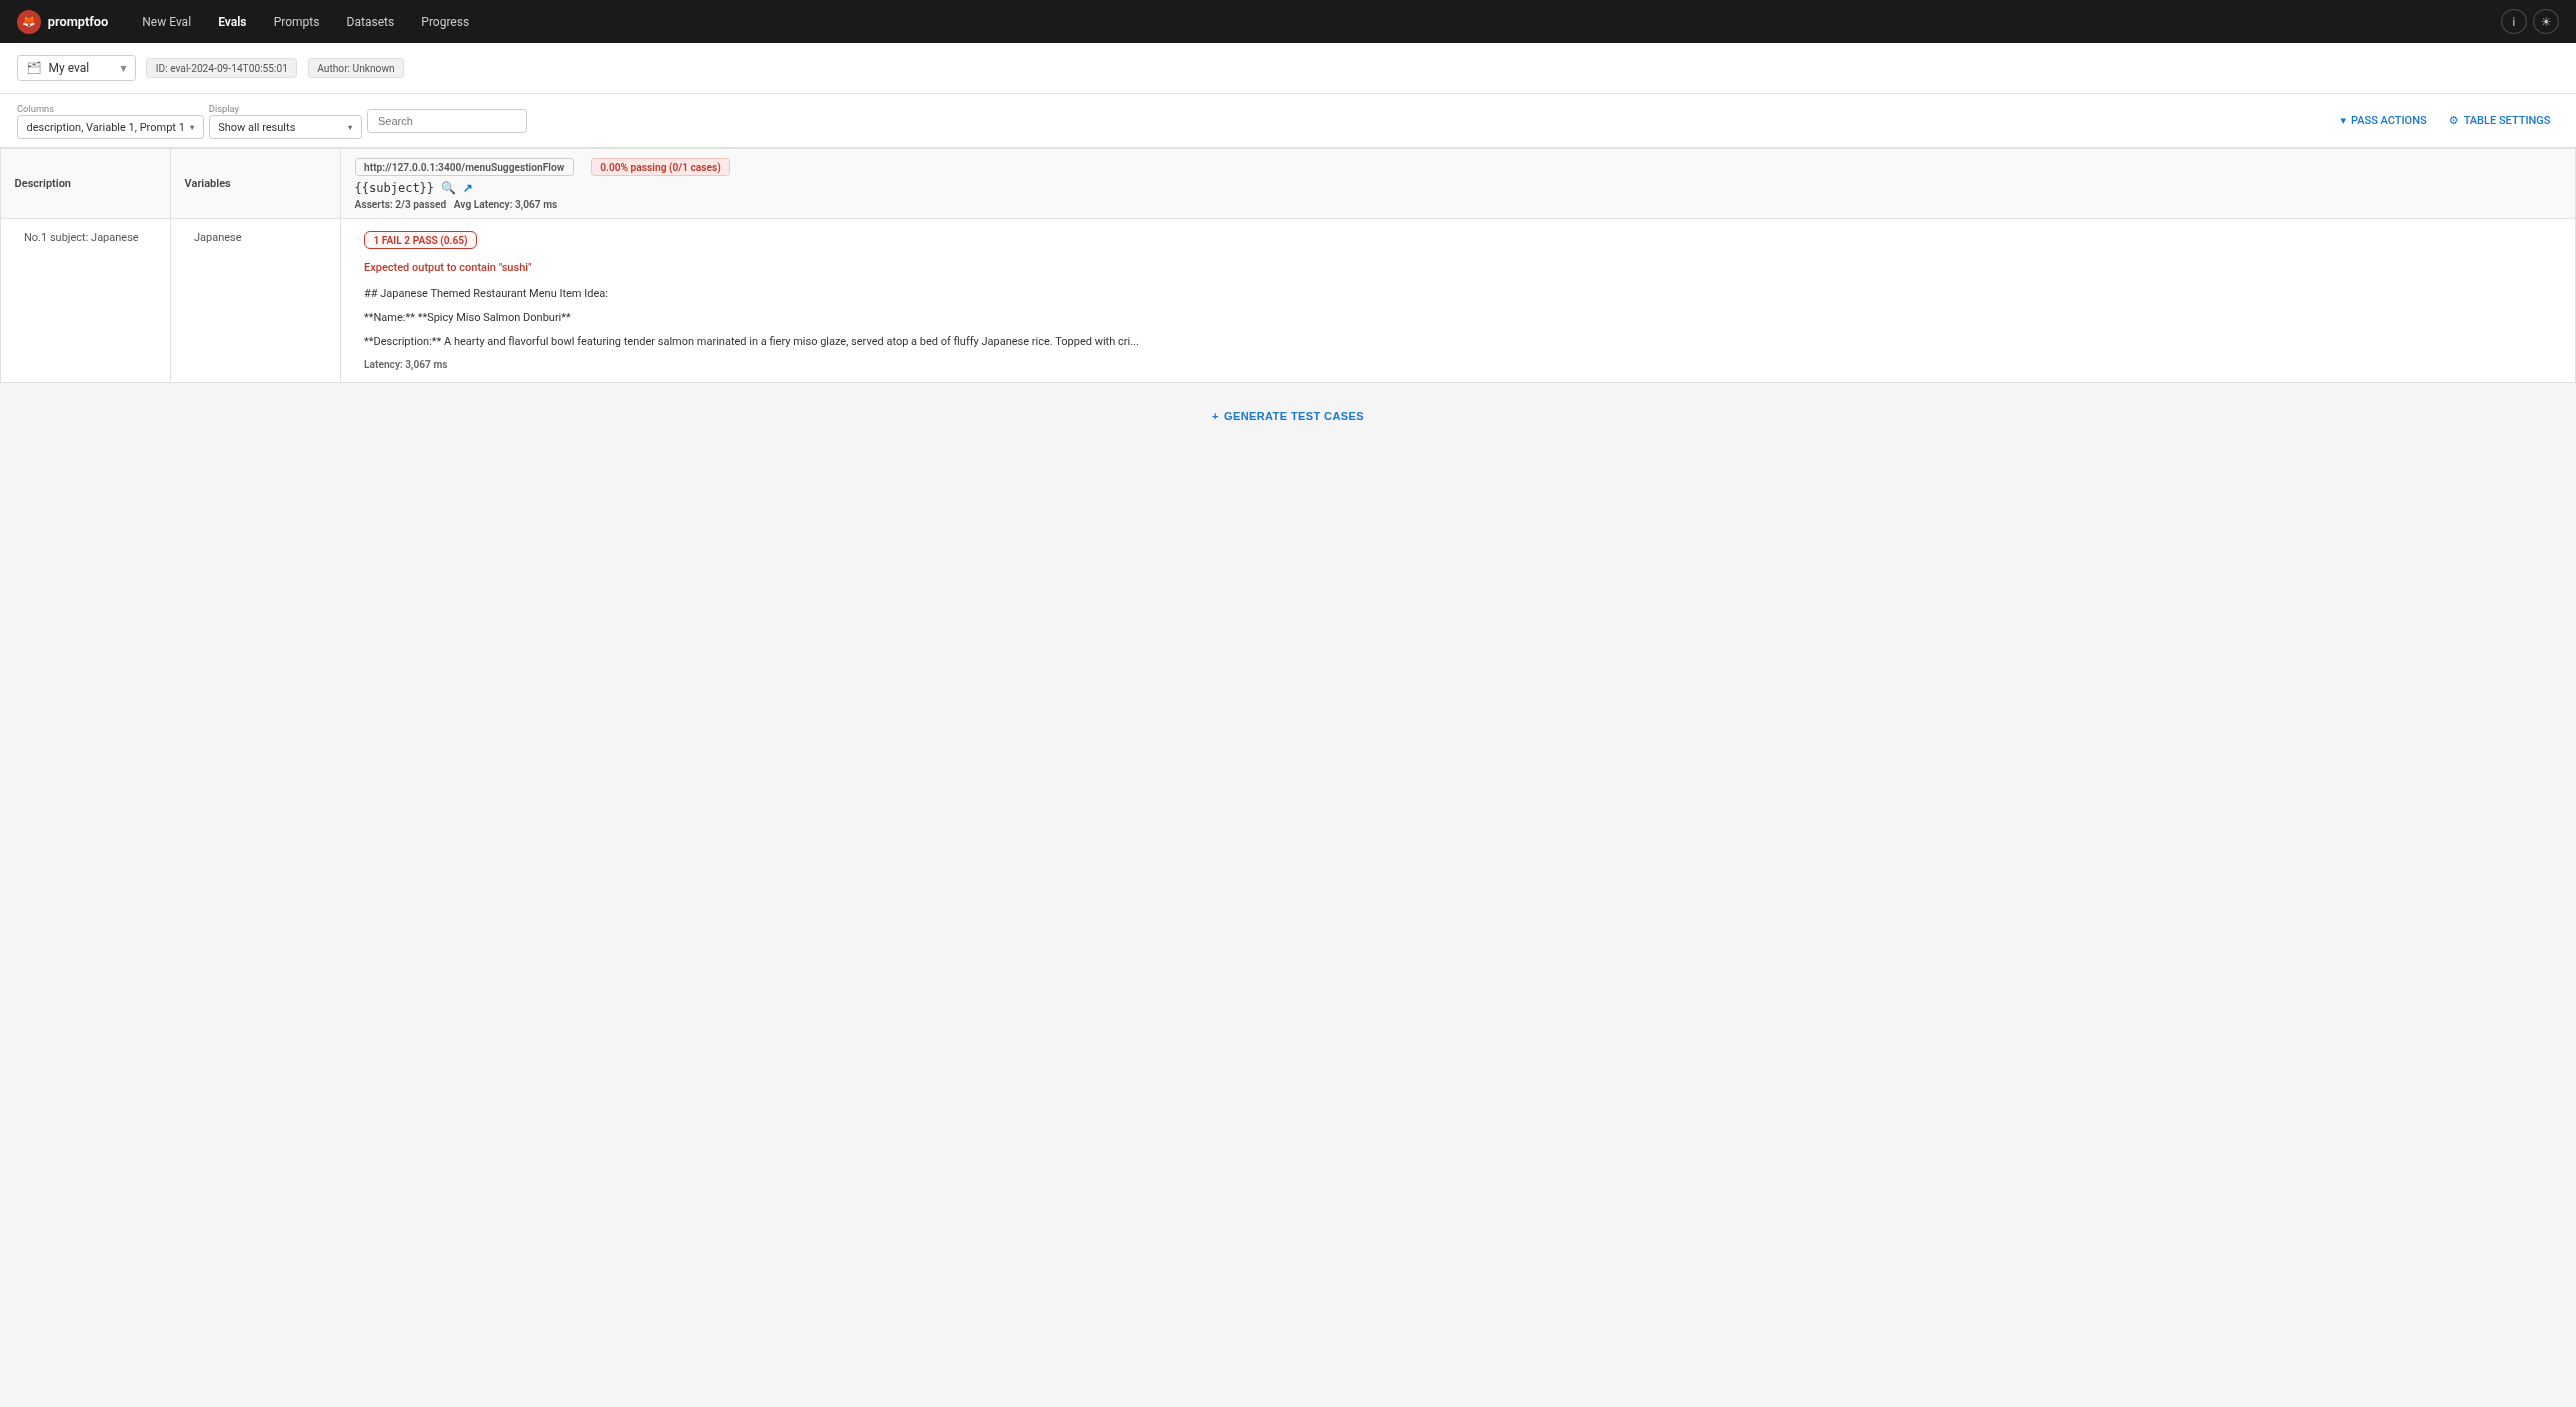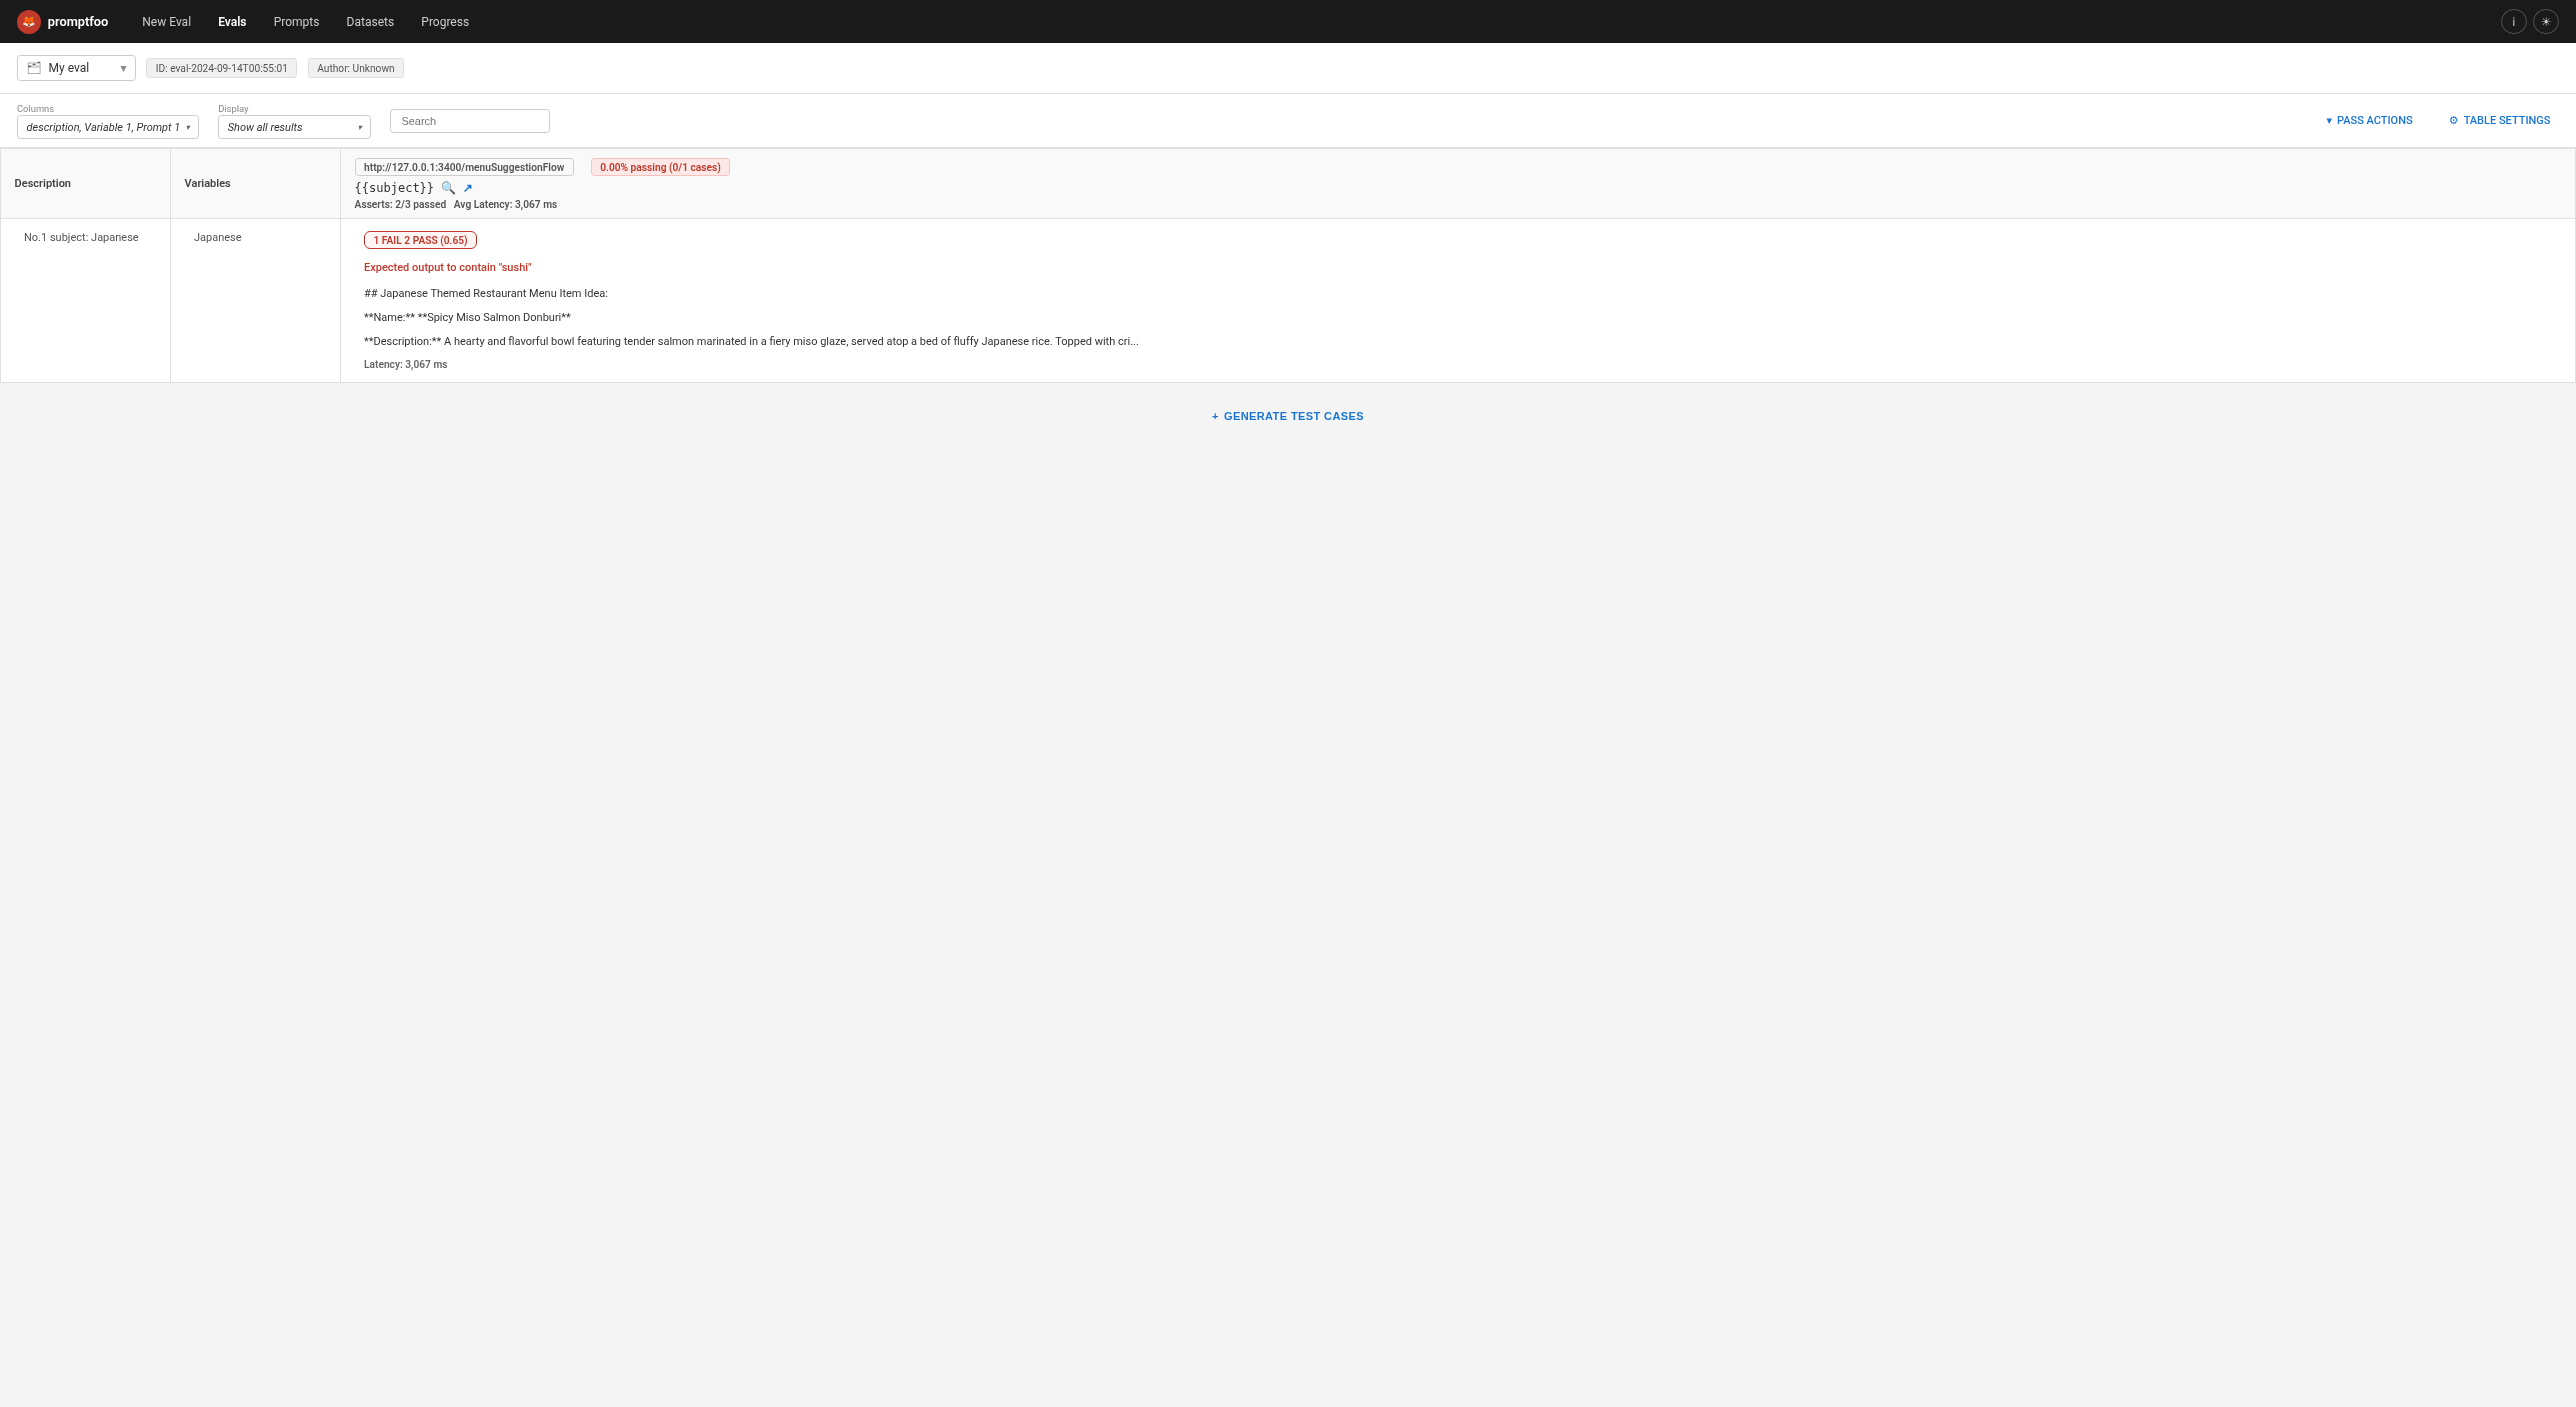--- a/index.html
+++ b/index.html
@@ -98,21 +98,21 @@
       color: #555;
     }
 
     
     .filterbar {
       background: #fff;
       border-bottom: 0.9px solid #e0e0e0;
       padding: 8.5px 17px;
       display: flex;
       align-items: center;
-      gap: 19px;
+      gap: 5px;
     }
     .filter-group {
       display: flex;
       flex-direction: column;
       gap: 1.7px;
     }
     .filter-label {
       font-size: 9.4px;
       color: #888;
     }
@@ -120,21 +120,20 @@
       display: flex;
       align-items: center;
       border: 0.9px solid #ccc;
       border-radius: 3.4px;
       padding: 4.3px 8.5px;
       background: #fff;
       cursor: pointer;
       gap: 5.1px;
       font-size: 11px;
       min-width: 153px;
-      font-style: italic;
     }
     .filter-select .chevron { font-size: 8.5px; color: #666; margin-left: auto; }
     .search-input {
       border: 0.9px solid #ccc;
       border-radius: 3.4px;
       padding: 5.1px 10.2px;
       font-size: 11px;
       width: 160px;
       outline: none;
       color: #333;

